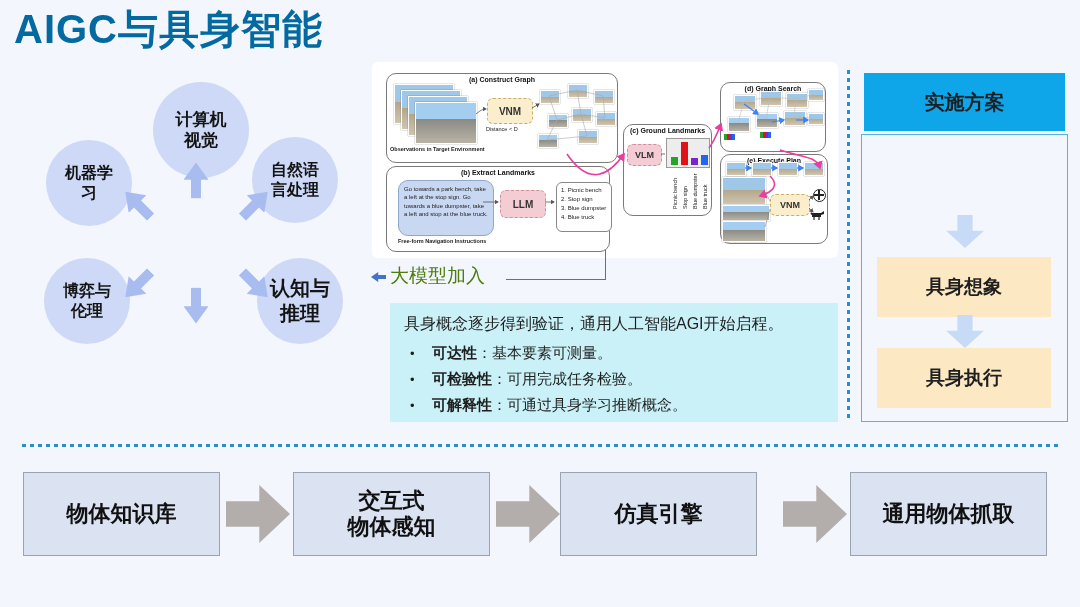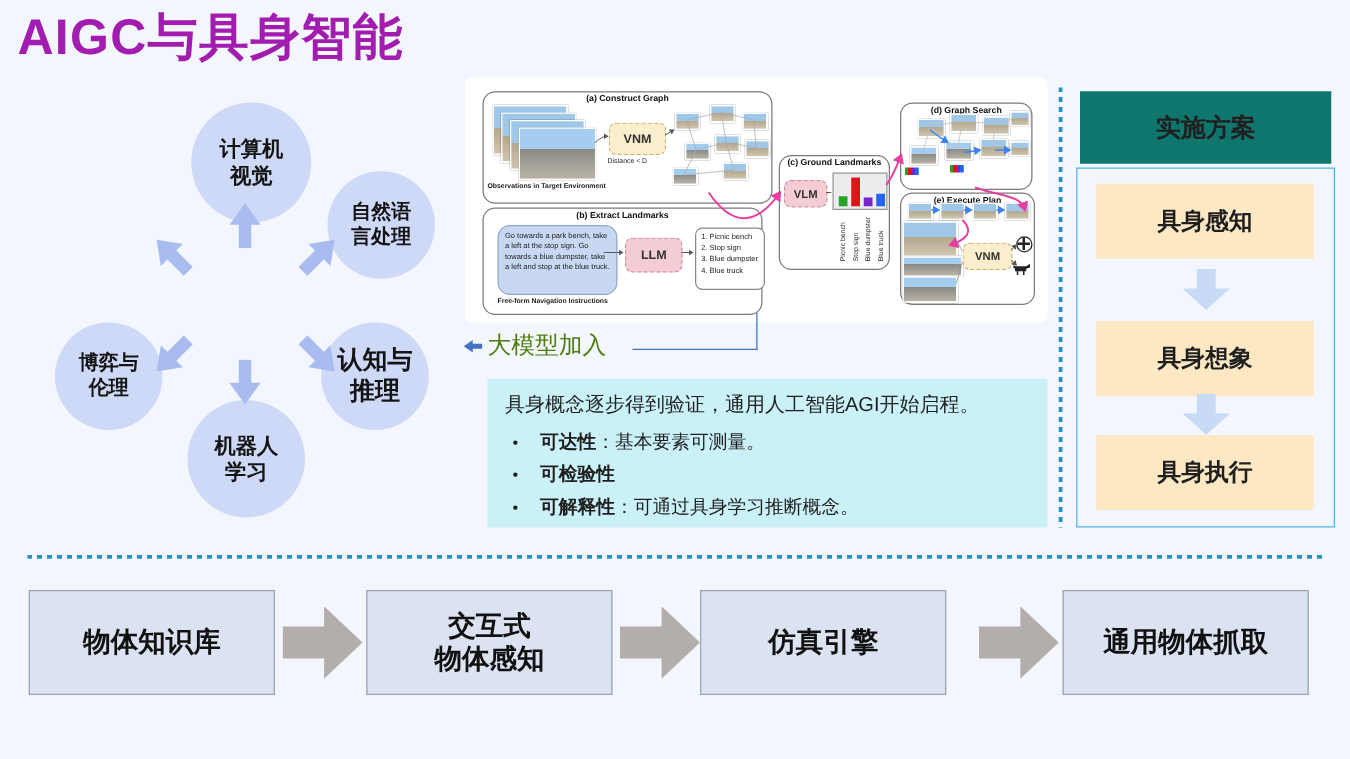--- a/index.html
+++ b/index.html
@@ -4,21 +4,21 @@
 <style>
   html,body{margin:0;padding:0;}
   body{
     position:relative; width:1080px; height:607px; overflow:hidden;
     background:#f3f6fc;
     font-family:"Liberation Sans","DejaVu Sans",sans-serif;
     color:#1f1f1f;
   }
   .abs{position:absolute;}
   
-  .page-title{left:14px; top:2px; font-size:40px; font-weight:800; color:#a21caf; letter-spacing:1px;}
+  .page-title{left:14px; top:2px; font-size:40px; font-weight:800; color:#0369a1; letter-spacing:1px;}
   
   .hub-node{border-radius:50%; background:#cdd9f6; display:flex; align-items:center; justify-content:center;
     text-align:center; font-weight:700; color:#141414; white-space:pre-line; line-height:1.25;}
   .hub-center{border-radius:50%; background:#cdd9f6; display:flex; align-items:center; justify-content:center;
     font-weight:700; font-size:46px; color:#111;}
   .hub-arrow{width:36px; height:25px; background:#a9bcf0;
     clip-path:polygon(0 30%,52% 30%,52% 0,100% 50%,52% 100%,52% 70%,0 70%);}
   
   .figure{left:372px; top:62px; width:466px; height:196px; background:#ffffff; border-radius:6px;}
   .fpanel{position:absolute; border:1px solid #7a7a7a; border-radius:10px; background:#fff;}
@@ -53,21 +53,21 @@
   .connector{border-right:1.5px solid #4472c4; border-bottom:1.5px solid #4472c4;}
   
   .summary{left:390px; top:303px; width:448px; height:119px; background:#c9f1f7; padding:11px 14px; box-sizing:border-box;}
   .summary-intro{font-size:16px; margin-bottom:9px;}
   .bullet-row{display:flex; align-items:baseline; font-size:15px; margin-top:7px;}
   .bullet-dot{width:22px; padding-left:6px; font-size:13px;}
   .bullet-term{font-weight:800;}
   
   .vdots{left:847px; top:70px; width:3px; height:352px;
     background:repeating-linear-gradient(to bottom,#2691c9 0 4px,transparent 4px 8px);}
-  .plan-header{left:864px; top:73px; width:201px; height:58px; background:#0f766e;
+  .plan-header{left:864px; top:73px; width:201px; height:58px; background:#0ea5e9;
     display:flex; align-items:center; justify-content:center; font-size:20px; font-weight:800;}
   .plan-container{left:861px; top:134px; width:207px; height:288px; border:1.5px solid #55b2e8; background:#f3f7fd; box-sizing:border-box;}
   .plan-step{position:absolute; left:15px; width:174px; height:60px; background:#fce8c3;
     display:flex; align-items:center; justify-content:center; font-size:19px; font-weight:800;}
   .plan-arrow{position:absolute; left:84px; width:38px; height:33px; background:#c7dbf7;
     clip-path:polygon(30% 0,70% 0,70% 48%,100% 48%,50% 100%,0 48%,30% 48%);}
   
   .hdots{left:22px; top:444px; width:1036px; height:3px;
     background:repeating-linear-gradient(to right,#2691c9 0 4px,transparent 4px 8px);}
   .flow-box{position:absolute; top:472px; width:197px; height:84px; background:#dbe3f3; border:1.5px solid #9aa3b0;
@@ -78,28 +78,28 @@
   svg{position:absolute; left:0; top:0; pointer-events:none;}
 </style>
 </head>
 <body>
 
 <div class="abs page-title">AIGC与具身智能</div>
 
 <div class="abs" style="left:0;top:0;width:360px;height:420px;">
   <div class="abs hub-node" style="left:153px;top:82px;width:96px;height:96px;font-size:17px;">计算机
 视觉</div>
-  <div class="abs hub-node" style="left:262px;top:137px;width:86px;height:86px;font-size:16px;">自然语
+  <div class="abs hub-node" style="left:252px;top:137px;width:86px;height:86px;font-size:16px;">自然语
 言处理</div>
   <div class="abs hub-node" style="left:257px;top:258px;width:86px;height:86px;font-size:20px;">认知与
 推理</div>
-  <div class="abs hub-node" style="left:150px;top:320px;width:94px;height:94px;font-size:17px;">机器人
-学习</div>
   <div class="abs hub-node" style="left:44px;top:258px;width:86px;height:86px;font-size:16px;">博弈与
 伦理</div>
+  <div class="abs hub-node" style="left:46px;top:140px;width:86px;height:86px;font-size:16px;">机器学
+习</div>
   <div class="abs hub-arrow" style="left:178px;top:168px;transform:rotate(-90deg);"></div>
   <div class="abs hub-arrow" style="left:237px;top:192px;transform:rotate(-45deg);"></div>
   <div class="abs hub-arrow" style="left:237px;top:272px;transform:rotate(45deg);"></div>
   <div class="abs hub-arrow" style="left:178px;top:293px;transform:rotate(90deg);"></div>
   <div class="abs hub-arrow" style="left:120px;top:272px;transform:rotate(135deg);"></div>
   <div class="abs hub-arrow" style="left:120px;top:192px;transform:rotate(-135deg);"></div>
 </div>
 
 <div class="abs figure">
 
@@ -250,32 +250,32 @@
 <div class="abs summary">
   <div class="summary-intro">具身概念逐步得到验证，通用人工智能AGI开始启程。</div>
   <div class="bullet-row">
     <span class="bullet-dot">•</span>
     <span class="bullet-term">可达性</span>
     <span>：基本要素可测量。</span>
   </div>
   <div class="bullet-row">
     <span class="bullet-dot">•</span>
     <span class="bullet-term">可检验性</span>
+    <span>：可用完成任务检验。</span>
   </div>
   <div class="bullet-row">
     <span class="bullet-dot">•</span>
     <span class="bullet-term">可解释性</span>
     <span>：可通过具身学习推断概念。</span>
   </div>
 </div>
 
 <div class="abs vdots"></div>
 <div class="abs plan-header">实施方案</div>
 <div class="abs plan-container">
-  <div class="plan-step" style="top:12px;">具身感知</div>
   <div class="plan-arrow" style="top:80px;"></div>
   <div class="plan-step" style="top:122px;">具身想象</div>
   <div class="plan-arrow" style="top:180px;"></div>
   <div class="plan-step" style="top:213px;">具身执行</div>
 </div>
 
 <div class="abs hdots"></div>
 <div class="flow-box" style="left:23px;">物体知识库</div>
 <div class="flow-arrow" style="left:226px;"></div>
 <div class="flow-box" style="left:293px;">交互式

